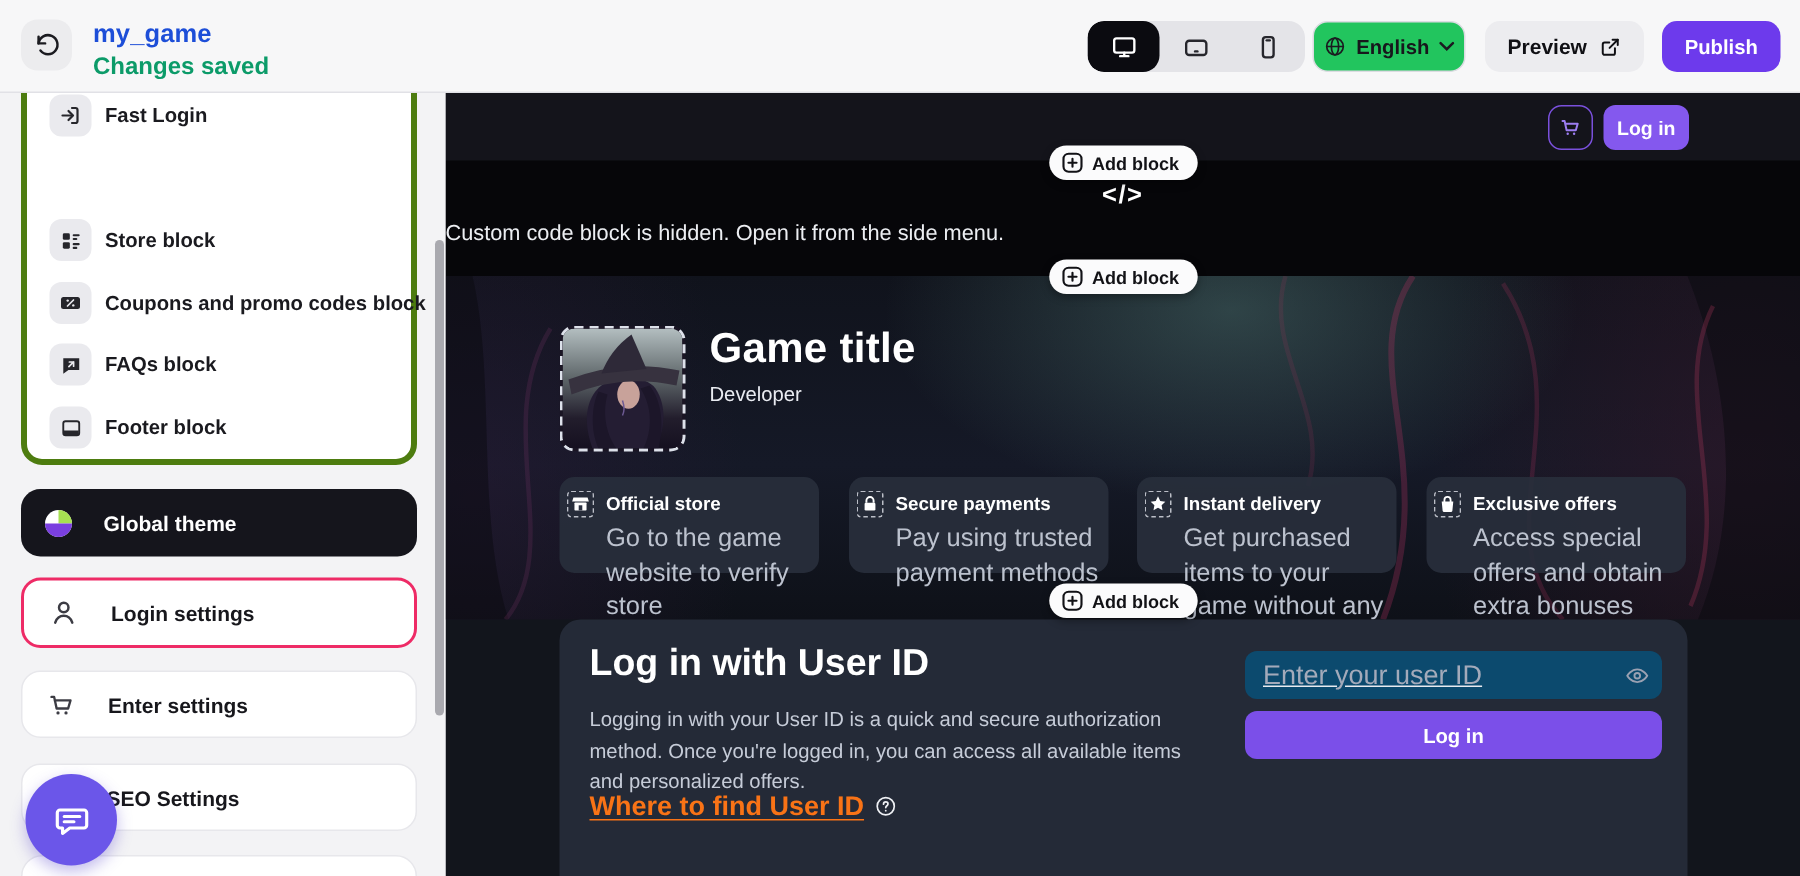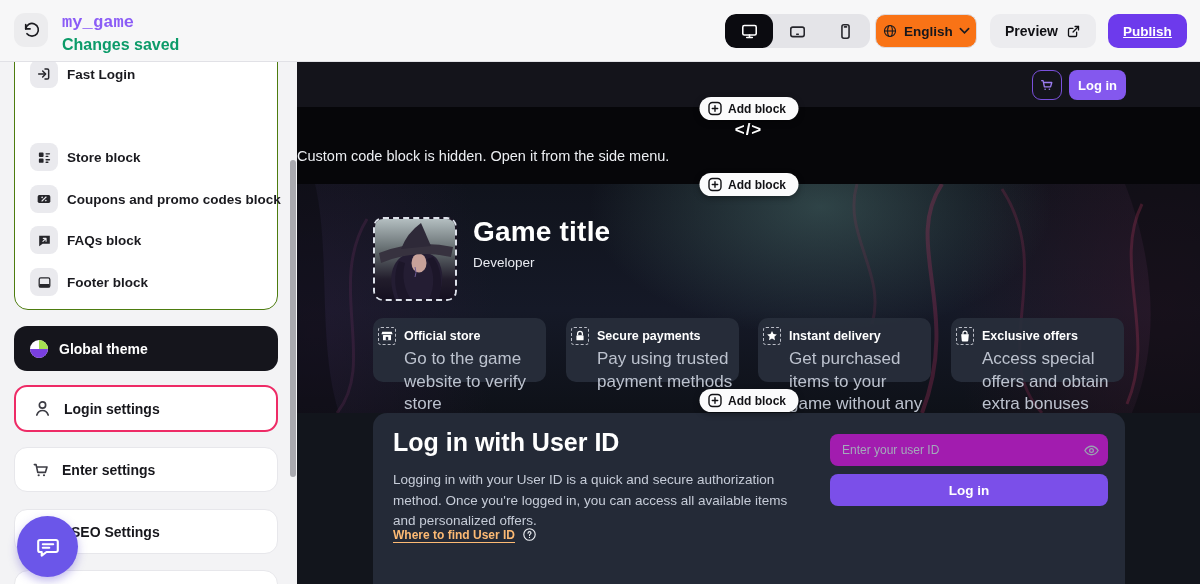--- a/index.html
+++ b/index.html
@@ -4,37 +4,37 @@
 <style>
   * { margin:0; padding:0; box-sizing:border-box; }
   html,body { width:1200px; height:584px; }
   body { font-family:"Liberation Sans", sans-serif; background:#f3f3f5; }
   #app { position:relative; width:1200px; height:584px; overflow:hidden; background:#f3f3f5; }
   svg { display:block; }
 
   
   .header { position:absolute; left:0; top:0; width:1200px; height:62px; background:#f7f7f8; border-bottom:1px solid #e1e1e6; z-index:30; }
   .undo-btn { position:absolute; left:14px; top:13px; width:34px; height:34px; background:#ececee; border:none; border-radius:11px; display:flex; align-items:center; justify-content:center; color:#1b1b20; cursor:pointer; }
-  .proj-title { position:absolute; left:62px; top:13px; font-size:17px; font-weight:800; color:#8b5cf6; letter-spacing:.1px;font-family:Liberation Mono, monospace; }
+  .proj-title { position:absolute; left:62px; top:13px; font-size:17px; font-weight:800; color:#1d4ed8; letter-spacing:.1px; }
   .proj-status { position:absolute; left:62px; top:36px; font-size:16px; font-weight:700; color:#0c9b69; }
   .device-toggle { position:absolute; left:725px; top:14px; width:145px; height:34px; background:#e4e4e8; border-radius:11px; display:flex; overflow:hidden; }
   .device-seg { flex:1; border:none; background:transparent; display:flex; align-items:center; justify-content:center; color:#26262c; cursor:pointer; }
   .device-seg.active { background:#0b0b10; color:#ffffff; border-radius:11px; }
-  .lang-btn { position:absolute; left:875px; top:14px; width:102px; height:34px; background:#f97316; border:1px solid #dcdce2; border-radius:10px; display:flex; align-items:center; justify-content:center; gap:6px; font-size:13.5px; font-weight:600; color:#17171c; cursor:pointer; font-family:inherit; }
+  .lang-btn { position:absolute; left:875px; top:14px; width:102px; height:34px; background:#22c55e; border:1px solid #dcdce2; border-radius:10px; display:flex; align-items:center; justify-content:center; gap:6px; font-size:13.5px; font-weight:600; color:#17171c; cursor:pointer; font-family:inherit; }
   .preview-btn { position:absolute; left:990px; top:14px; width:106px; height:34px; background:#ececef; border:none; border-radius:10px; display:flex; align-items:center; justify-content:center; gap:8px; font-size:14px; font-weight:700; color:#101014; cursor:pointer; font-family:inherit; }
-  .publish-btn { position:absolute; left:1108px; top:14px; width:79px; height:34px; background:#6d3aec; border:none; border-radius:10px; color:#fff; font-size:13.5px; font-weight:700; cursor:pointer; font-family:inherit;text-decoration:underline; }
+  .publish-btn { position:absolute; left:1108px; top:14px; width:79px; height:34px; background:#6d3aec; border:none; border-radius:10px; color:#fff; font-size:13.5px; font-weight:700; cursor:pointer; font-family:inherit; }
 
   
   .sidebar { position:absolute; left:0; top:62px; width:297px; height:522px; background:#f3f3f5; overflow:hidden; z-index:10; }
-  .blocks-card { position:absolute; left:14px; top:-14px; width:264px; height:262px; background:#ffffff; border:1px solid #4d7c0f; border-radius:14px; }
+  .blocks-card { position:absolute; left:14px; top:-14px; width:264px; height:262px; background:#ffffff; border:4px solid #4d7c0f; border-radius:14px; }
   .block-row { position:absolute; left:0; width:100%; height:28px; cursor:pointer; }
   .block-tile { position:absolute; left:15px; top:0; width:28px; height:28px; background:#eaeaee; border-radius:8px; display:flex; align-items:center; justify-content:center; color:#26262b; }
   .block-label { position:absolute; left:52px; top:50%; transform:translateY(-50%); font-size:13.5px; font-weight:700; color:#1a1a1f; white-space:nowrap; }
   .scroll-thumb { position:absolute; right:1px; top:98px; width:6px; height:317px; background:#a9a9af; border-radius:3px; }
-  .side-btn { position:absolute; left:14px; width:264px; border-radius:13px; display:flex; align-items:center; gap:11px; padding-left:16px; cursor:pointer; font-family:inherit; }
+  .side-btn { position:absolute; left:14px; width:264px; border-radius:13px; display:flex; align-items:center; gap:21px; padding-left:16px; cursor:pointer; font-family:inherit; }
   .theme-btn { top:264px; height:45px; background:#15151c; border:none; color:#fff; }
   .side-btn .lbl { font-size:14px; font-weight:700; }
   .login-set { top:323px; height:47px; background:#fff; border:2px solid #ee2b66; color:#17171c; }
   .cart-set { top:385px; height:45px; background:#fff; border:1px solid #e7e7eb; color:#17171c; }
   .seo-set { top:447px; height:45px; background:#fff; border:1px solid #e7e7eb; color:#17171c; padding-left:56px; }
   .partial-card { position:absolute; left:14px; top:508px; width:264px; height:60px; background:#fff; border:1px solid #e7e7eb; border-radius:14px; }
   .set-icon { color:#3c3c44; }
 
   
   .preview { position:absolute; left:297px; top:62px; width:903px; height:522px; background:#12151c; overflow:hidden; }
@@ -57,22 +57,22 @@
   .game-dev { position:absolute; left:176px; top:71px; color:#e9ebf1; font-size:13.5px; }
   .feat-card { position:absolute; top:134px; width:173px; height:64px; background:rgba(40,46,59,0.93); border-radius:10px; padding:9px 5px; }
   .feat-head { display:flex; align-items:center; gap:8px; }
   .feat-ic { width:18px; height:18px; border:1px dashed rgba(225,228,236,0.8); border-radius:3px; display:flex; align-items:center; justify-content:center; color:#fff; flex:none; }
   .feat-title { color:#fff; font-size:12.5px; font-weight:700; white-space:nowrap; }
   .feat-desc { margin:3px 0 0 26px; color:#bcc2ce; font-size:17px; line-height:1.33; }
   .login-panel { position:absolute; left:76px; top:351px; width:752px; height:226px; background:#242a37; border-radius:14px; }
   .lp-title { position:absolute; left:20px; top:15px; color:#fff; font-size:25px; font-weight:800; }
   .lp-desc { position:absolute; left:20px; top:57px; width:398px; color:#c6ccd8; font-size:13.5px; line-height:1.52; }
   .lp-link-row { position:absolute; left:20px; top:114px; display:flex; align-items:center; gap:7px; color:#eef0f4; cursor:pointer; }
-  .lp-link { font-size:12px; font-weight:600; text-decoration:underline; text-underline-offset:3px; color:#fdba74; }
-  .lp-input { position:absolute; left:457px; top:21px; width:278px; height:32px; background:#a21caf; border:none; border-radius:8px; padding:0 34px 0 12px; color:#e8eaf0; font-size:12px; font-family:inherit; }
+  .lp-link { font-size:18px; font-weight:600; text-decoration:underline; text-underline-offset:3px; color:#f97316; }
+  .lp-input { position:absolute; left:457px; top:21px; width:278px; height:32px; background:#0c4a6e; border:none; border-radius:8px; padding:0 34px 0 12px; color:#e8eaf0; font-size:18px; font-family:inherit;text-decoration:underline; }
   .lp-input::placeholder { color:#a3aaba; }
   .eye-btn { position:absolute; left:707px; top:27px; width:22px; height:20px; background:none; border:none; color:#9aa1b2; cursor:pointer; display:flex; align-items:center; justify-content:center; }
   .lp-btn { position:absolute; left:457px; top:61px; width:278px; height:32px; background:#7b4fe9; border:none; border-radius:8px; color:#fff; font-size:13.5px; font-weight:700; cursor:pointer; font-family:inherit; }
   .add-pill { position:absolute; left:50%; transform:translateX(-50%); height:23px; background:#fbfbfc; border:none; border-radius:12px; display:flex; align-items:center; gap:6px; padding:0 12px 0 8px; font-size:12px; font-weight:700; color:#121216; box-shadow:0 2px 6px rgba(0,0,0,.35); cursor:pointer; z-index:5; font-family:inherit; }
   .pill-1 { top:35px; } .pill-2 { top:111px; } .pill-3 { top:327px; }
 
   .chat-fab { position:absolute; left:17px; top:516px; width:61px; height:61px; border-radius:50%; background:#6b56e9; border:none; display:flex; align-items:center; justify-content:center; color:#fff; cursor:pointer; z-index:40; box-shadow:0 4px 10px rgba(80,60,200,.35); }
 </style>
 </head>
 <body>

